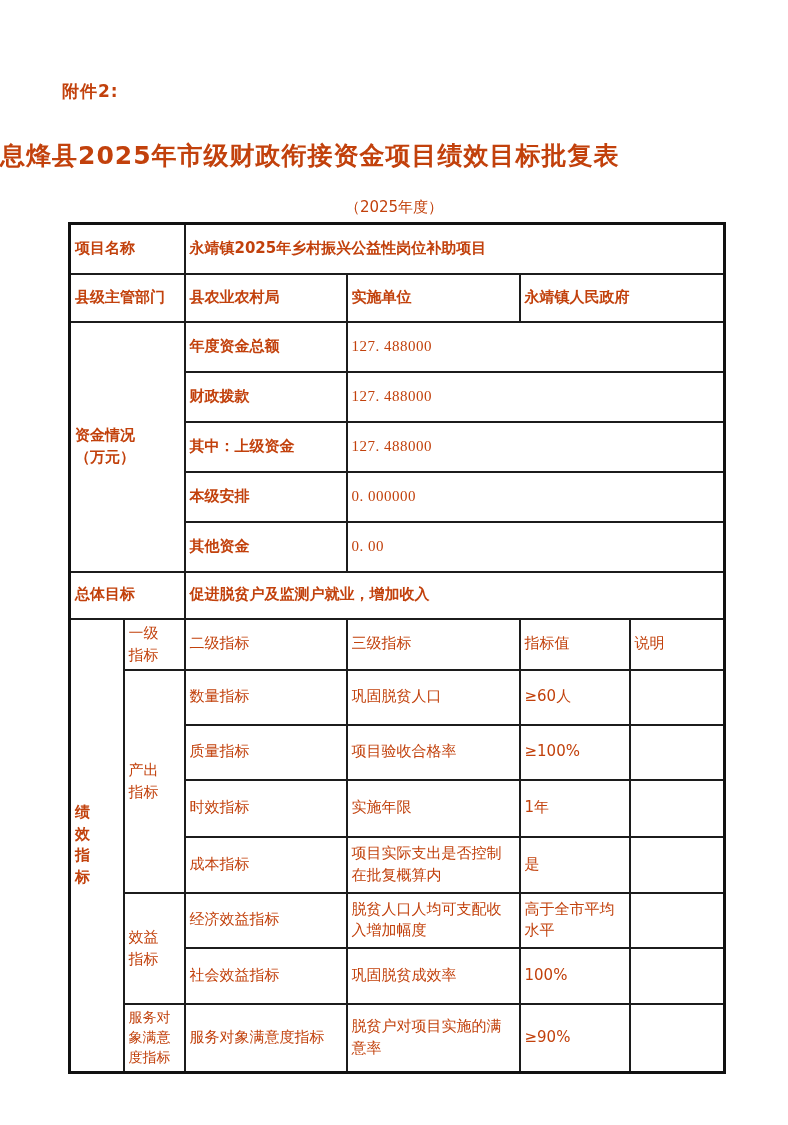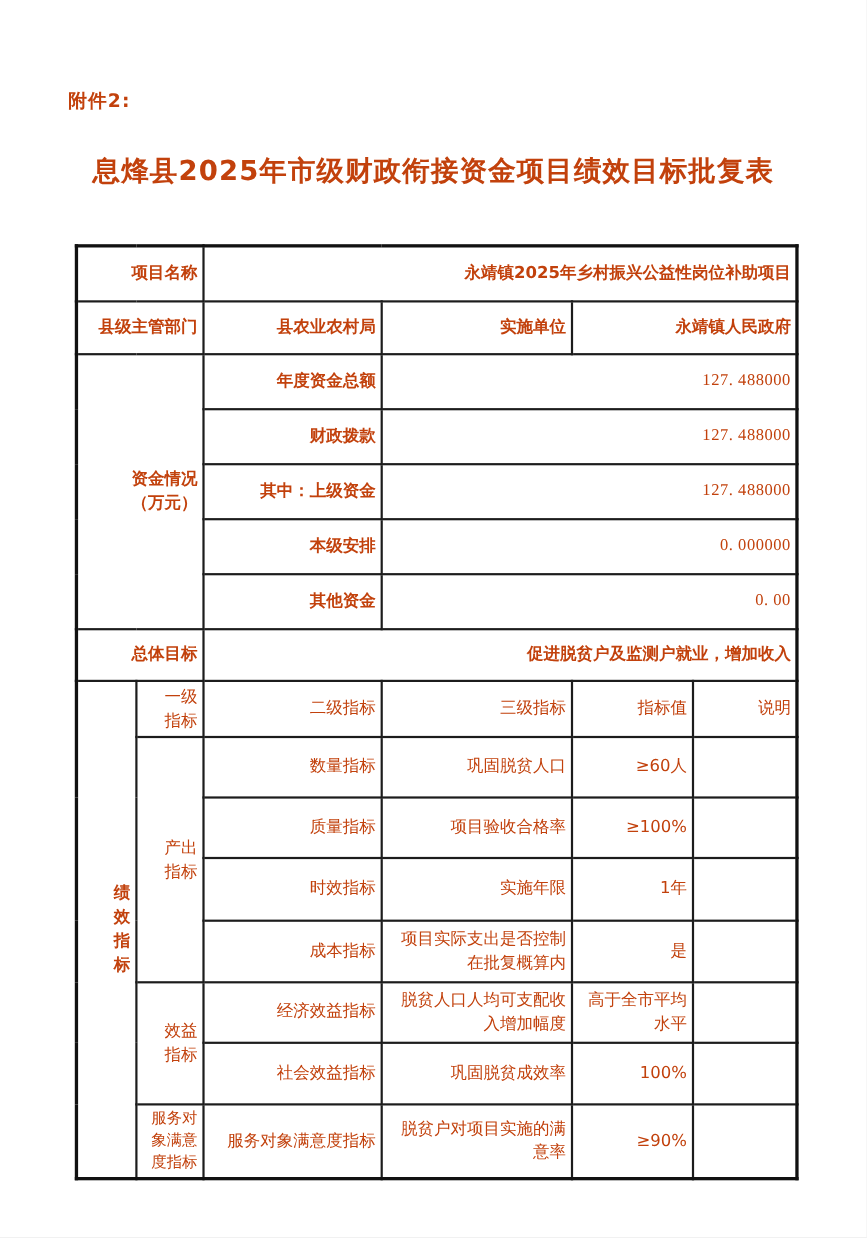--- a/index.html
+++ b/index.html
@@ -10,35 +10,35 @@
     font-family:"DejaVu Sans",sans-serif;
     color:#c2410c;
     overflow:hidden;
   }
   .attachment{
     position:absolute;left:62px;top:80px;
     font-size:17px;font-weight:700;letter-spacing:1px;
   }
   .title{
     position:absolute;left:0;top:139px;width:788px;
-    margin:0;text-align:center;
+    margin:0;text-align:left;
     font-size:25px;font-weight:700;letter-spacing:1px;
   }
   .subtitle{
     position:absolute;left:0;top:198px;width:788px;
     text-align:center;font-size:15px;font-weight:400;
   }
   table.main{
     position:absolute;left:68px;top:222px;
     width:655px;border-collapse:collapse;table-layout:fixed;
     border:3px solid #111;
   }
   table.main td{
     border:2px solid #1c1c1c;
-    text-align:right;vertical-align:middle;
+    text-align:left;vertical-align:middle;
     padding:2px 4px;
     font-size:15px;line-height:1.45;
     word-break:break-all;
   }
   .bold{font-weight:700;}
   .reg{font-weight:400;}
   .num{
     font-family:"Liberation Serif",serif;
     font-weight:400;font-size:16px;letter-spacing:0.5px;
   }
@@ -52,20 +52,21 @@
     font-size:15px;font-weight:700;
   }
 </style>
 </head>
 <body>
 
 <div class="page">
 
   <div class="attachment">附件2:</div>
   <h1 class="title">息烽县2025年市级财政衔接资金项目绩效目标批复表</h1>
+  <div class="subtitle">（2025年度）</div>
 
   <table class="main">
     <colgroup>
       <col style="width:54px">
         <col style="width:61px">
         <col style="width:162px">
       <col style="width:173px">
         <col style="width:110px">
         <col style="width:95px">
     </colgroup>

